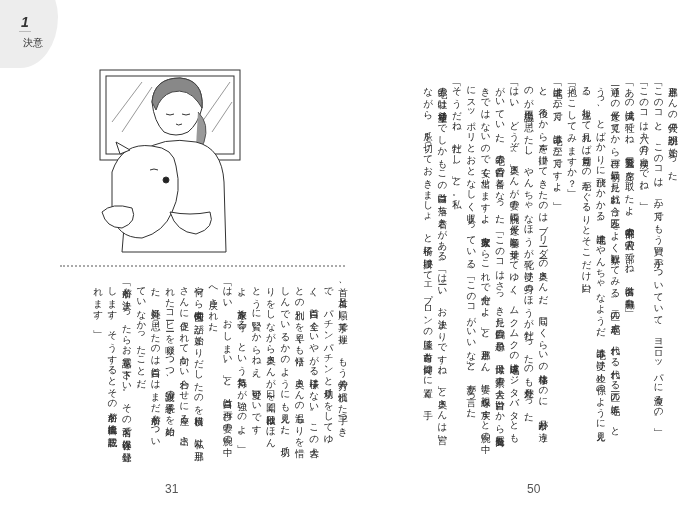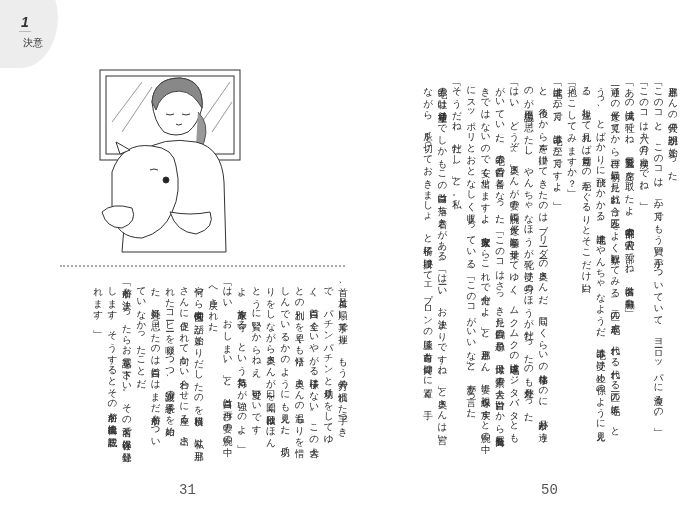--- a/index.html
+++ b/index.html
@@ -12,21 +12,21 @@
   .chapter-rule { position:absolute; left:19px; top:31px; width:12px; height:1px; background:#bbb; }
   .chapter-title { position:absolute; left:10px; top:36px; width:30px; text-align:center; font-size:10px; color:#333;
                    font-family:Liberation Mono, monospace;margin-left:8px; }
   .illustration { position:absolute; left:92px; top:62px; width:160px; height:200px; }
   .dots { position:absolute; left:60px; top:265px; width:285px; height:0; border-top:2px dotted #aaa; }
   .vcol-block { position:absolute; writing-mode:vertical-rl; font-size:9.6px; line-height:14.4px;
                 letter-spacing:0.5px; color:#2a2a2a; }
   .vcol-block p { margin:0; }
   .left-block { left:50px; top:280px; height:170px; width:300px; }
   .right-block { left:380px; top:80px; height:360px; width:300px; }
-  .page-num { position:absolute; font-size:14px; color:#555; font-family:Liberation Mono, monospace;margin-left:14px; }
+  .page-num { position:absolute; font-size:12px; color:#555; font-family:Liberation Sans, sans-serif; }
   .pn-left { left:165px; top:482px; }
   .pn-right { left:527px; top:482px; }
 </style>
 </head>
 <body>
 
 <div class="tab-blob"></div>
 <div class="chapter-num">1</div>
 <div class="chapter-rule"></div>
 <div class="chapter-title">決意</div>

